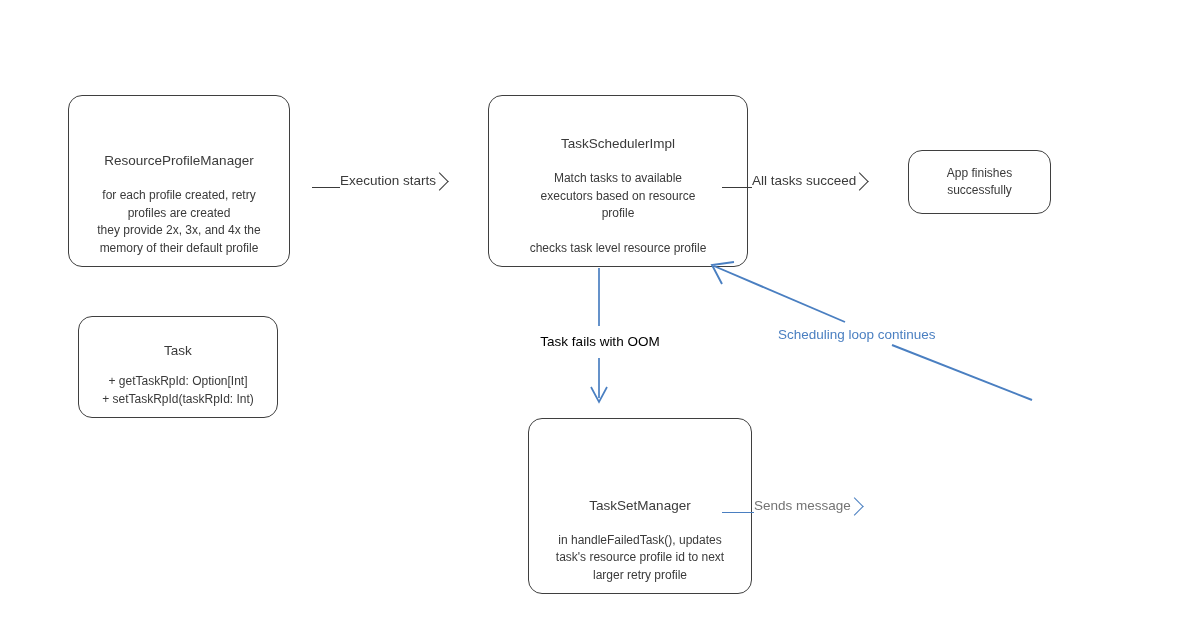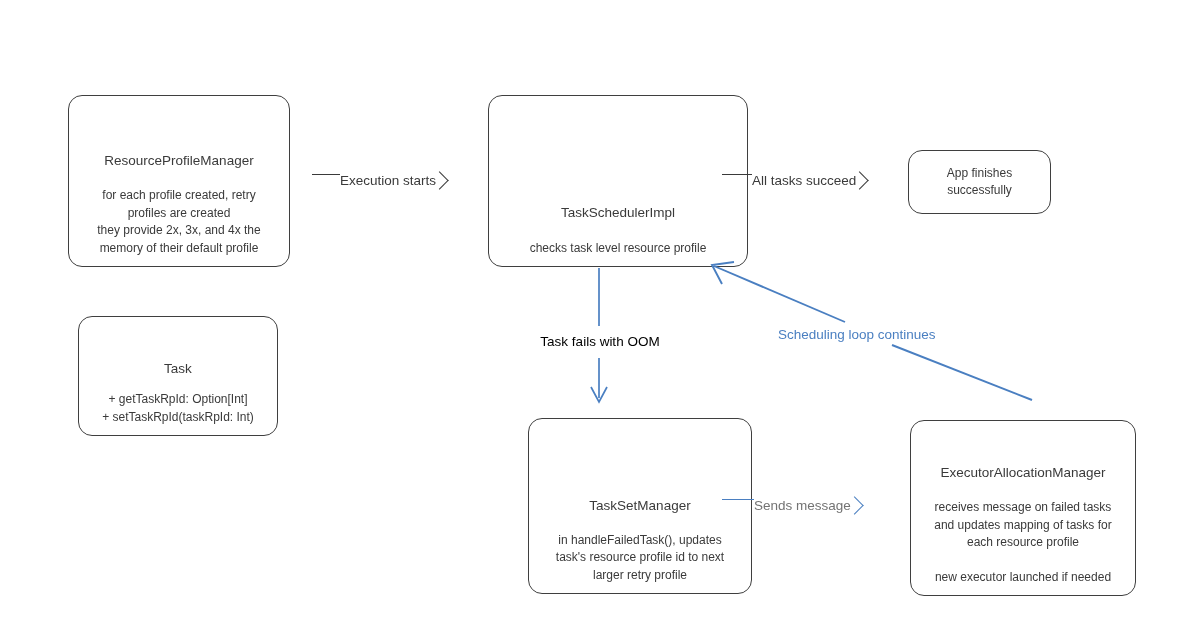--- a/index.html
+++ b/index.html
@@ -46,34 +46,34 @@
   }
   .node .body.tight {
     margin-top: 13px;
   }
   .node .body + .body {
     margin-top: 17px;
   }
 
   
   #node-rpm        { left: 68px;  top: 95px;  width: 222px; height: 172px; }
-  #node-task       { left: 78px;  top: 316px; width: 200px; height: 120px; }
+  #node-task       { left: 78px;  top: 316px; width: 200px; height: 102px; }
   #node-tsi        { left: 488px; top: 95px;  width: 260px; height: 172px; }
   #node-appfinish  { left: 908px; top: 150px; width: 143px; height: 64px;
                      justify-content: center; }
   #node-tsm        { left: 488px; top: 418px; width: 224px; height: 176px; margin-left: 40px; }
   #node-eam        { left: 910px; top: 420px; width: 226px; height: 176px; }
 
   #node-appfinish .body { margin-top: 0; }
 
   
   .edge {
     position: absolute;
     display: flex;
-    align-items: flex-start;
+    align-items: flex-end;
     white-space: nowrap;
   }
   .edge .lbl {
     font-size: 13.5px;
     line-height: 1;
   }
   .edge-dark .lbl { color: #3a3a3a; }
   .edge-blue .lbl { color: #737373; }
 
   .hline {
@@ -151,42 +151,38 @@
   </div>
 
   <div class="node" id="node-task">
     <div class="title">Task</div>
     <div class="body tight">+ getTaskRpId: Option[Int]
 + setTaskRpId(taskRpId: Int)</div>
   </div>
 
   <div class="node" id="node-tsi">
     <div class="title">TaskSchedulerImpl</div>
+    <div class="body">Match tasks to available
+executors based on resource
+profile</div>
     <div class="body">checks task level resource profile</div>
   </div>
 
   <div class="node" id="node-appfinish">
     <div class="body">App finishes
 successfully</div>
   </div>
 
   <div class="node" id="node-tsm">
     <div class="title">TaskSetManager</div>
     <div class="body">in handleFailedTask(), updates
 task's resource profile id to next
 larger retry profile</div>
   </div>
 
-  <div class="node" id="node-eam">
-    <div class="title">ExecutorAllocationManager</div>
-    <div class="body">receives message on failed tasks
-and updates mapping of tasks for
-each resource profile</div>
-    <div class="body">new executor launched if needed</div>
-  </div>
 
   <div class="edge edge-dark" id="edge-execution-starts">
     <span class="hline"></span>
     <span class="lbl">Execution starts</span>
     <span class="chev-r"></span>
   </div>
 
   <div class="edge edge-dark" id="edge-all-tasks-succeed">
     <span class="hline"></span>
     <span class="lbl">All tasks succeed</span>

